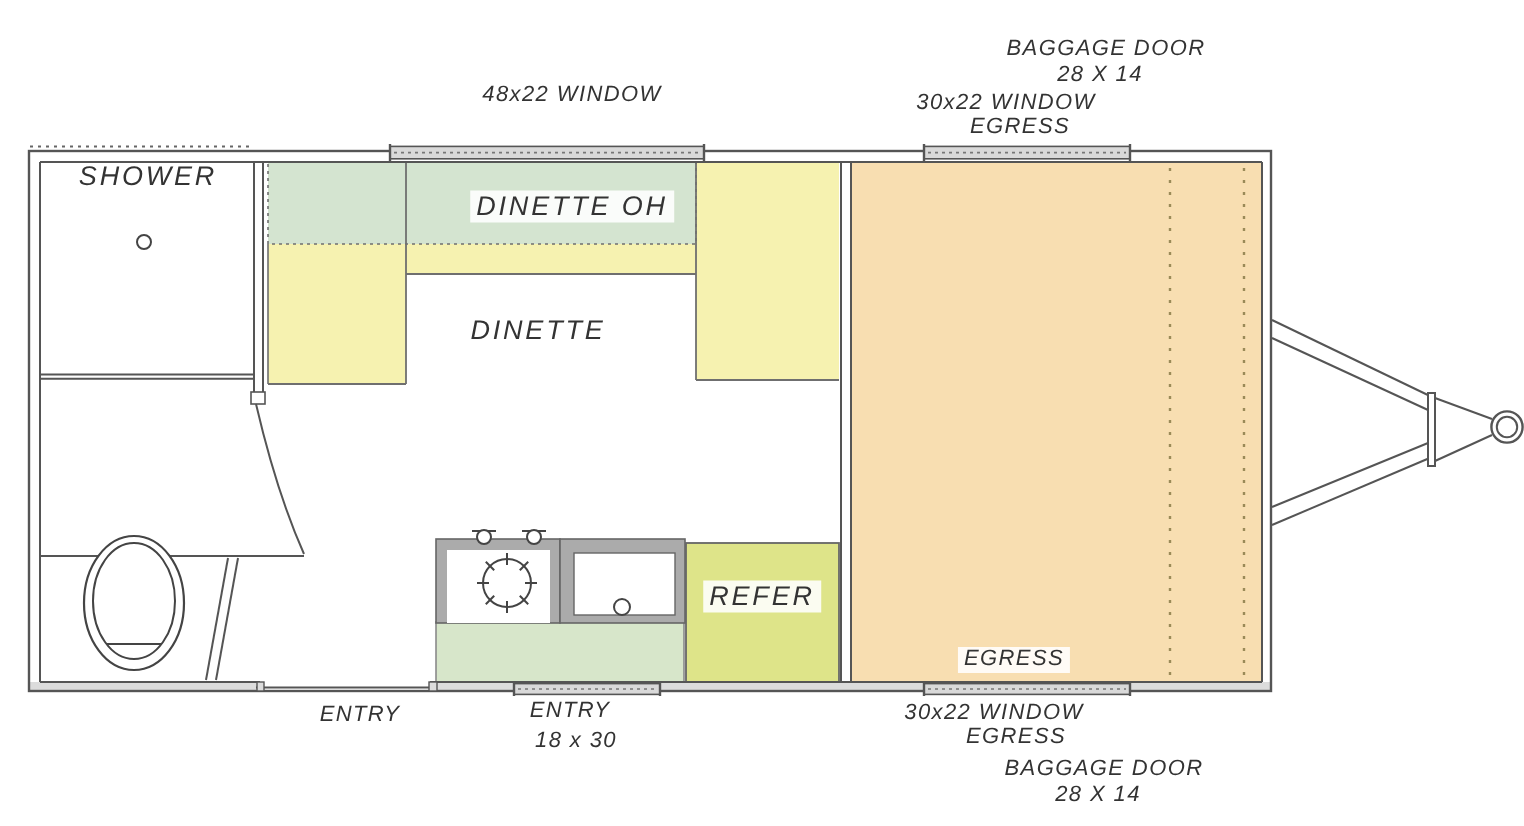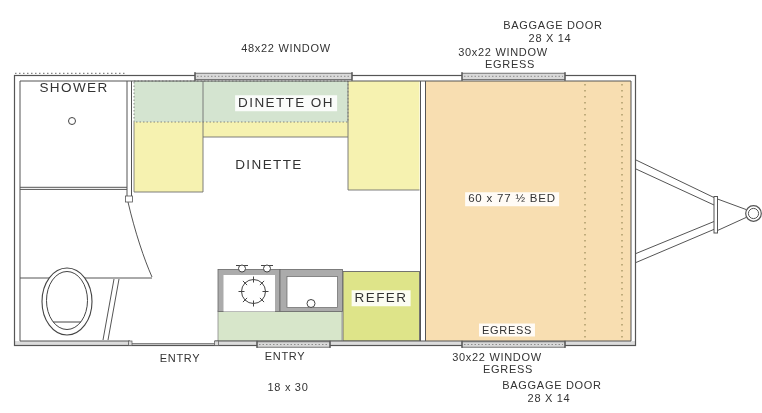--- a/index.html
+++ b/index.html
@@ -7,20 +7,21 @@
     position:relative;
     width:762px;height:413px;
     background:#ffffff;
     font-family:"Liberation Sans", sans-serif;
     overflow:hidden;
   }
   .plan svg{position:absolute;left:0;top:0;}
   .lbl{
     position:absolute;
     transform:translate(-50%,-50%);
+    font-style:italic;
     color:#333333;
     white-space:nowrap;
     letter-spacing:0.7px;
     line-height:1;
   }
   .t-dim{font-size:11px;}
   .t-room{font-size:13.5px;letter-spacing:1.4px;}
   .t-bed{font-size:11.5px;letter-spacing:0.8px;}
   .masked{background:rgba(255,255,255,0.88);padding:1px 3px;}
 </style>
@@ -172,25 +173,24 @@
 
   <div class="lbl t-dim" style="left:553px;top:25px;">BAGGAGE DOOR</div>
   <div class="lbl t-dim" style="left:550px;top:38px;">28 X 14</div>
   <div class="lbl t-dim" style="left:503px;top:52px;">30x22 WINDOW</div>
   <div class="lbl t-dim" style="left:510px;top:64px;">EGRESS</div>
   <div class="lbl t-dim" style="left:286px;top:48px;">48x22 WINDOW</div>
 
   <div class="lbl t-room" style="left:74px;top:88px;">SHOWER</div>
   <div class="lbl t-room masked" style="left:257px;top:103px;margin-left:29px;">DINETTE OH</div>
   <div class="lbl t-room" style="left:269px;top:165px;">DINETTE</div>
-  <div class="lbl t-bed masked" style="left:512px;top:199px;">60 x 77 ½ BED</div>
   <div class="lbl t-dim masked" style="left:507px;top:330px;">EGRESS</div>
   <div class="lbl t-room masked" style="left:381px;top:298px;">REFER</div>
 
   <div class="lbl t-dim" style="left:180px;top:358px;">ENTRY</div>
   <div class="lbl t-dim" style="left:285px;top:356px;">ENTRY</div>
-  <div class="lbl t-dim" style="left:288px;top:371px;margin-top:16px;">18 x 30</div>
+  <div class="lbl t-dim" style="left:288px;top:371px;">18 x 30</div>
   <div class="lbl t-dim" style="left:497px;top:357px;">30x22 WINDOW</div>
   <div class="lbl t-dim" style="left:508px;top:369px;">EGRESS</div>
   <div class="lbl t-dim" style="left:552px;top:385px;">BAGGAGE DOOR</div>
   <div class="lbl t-dim" style="left:549px;top:398px;">28 X 14</div>
 
 </div>
 
 </body></html>

